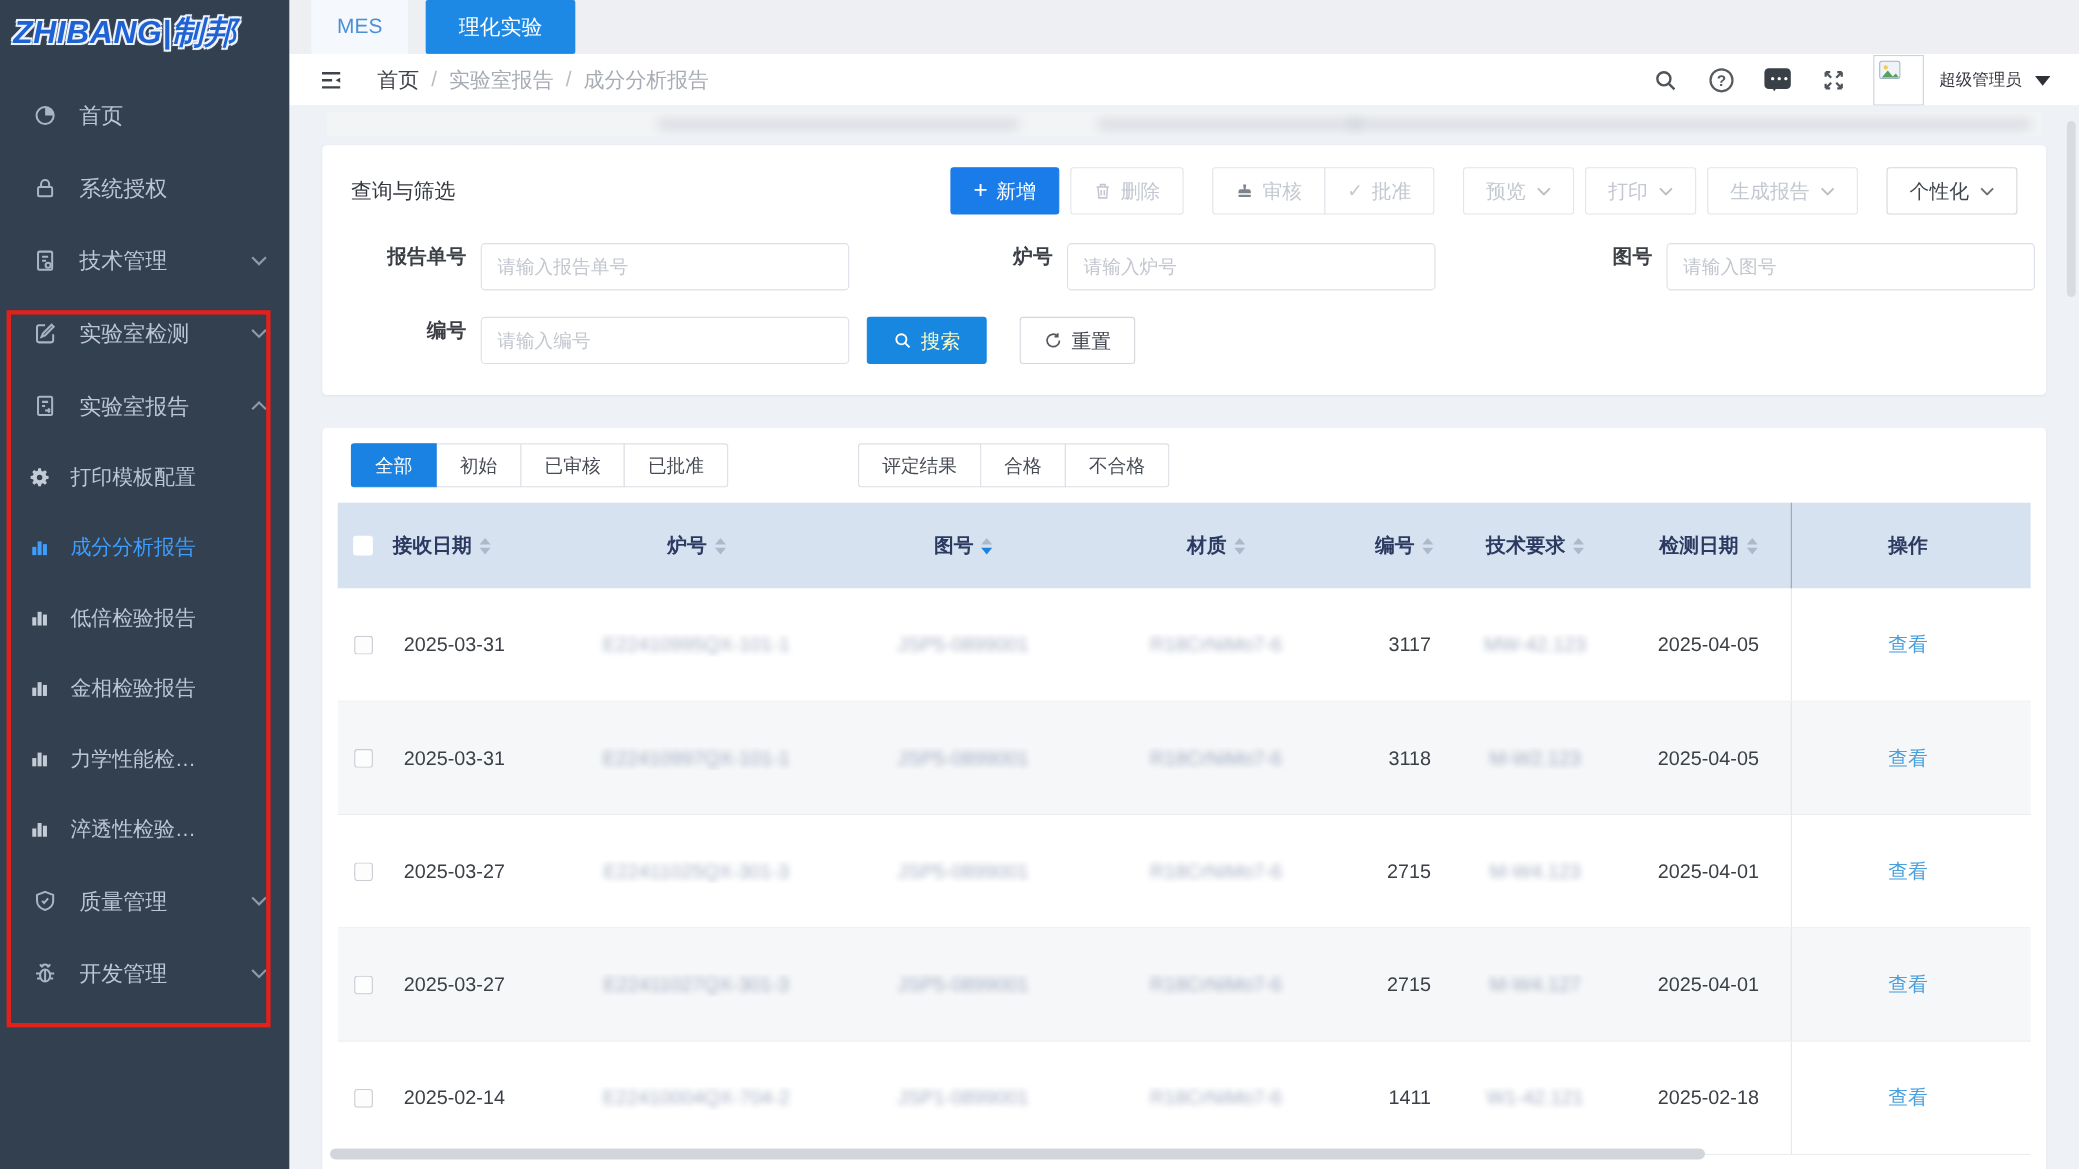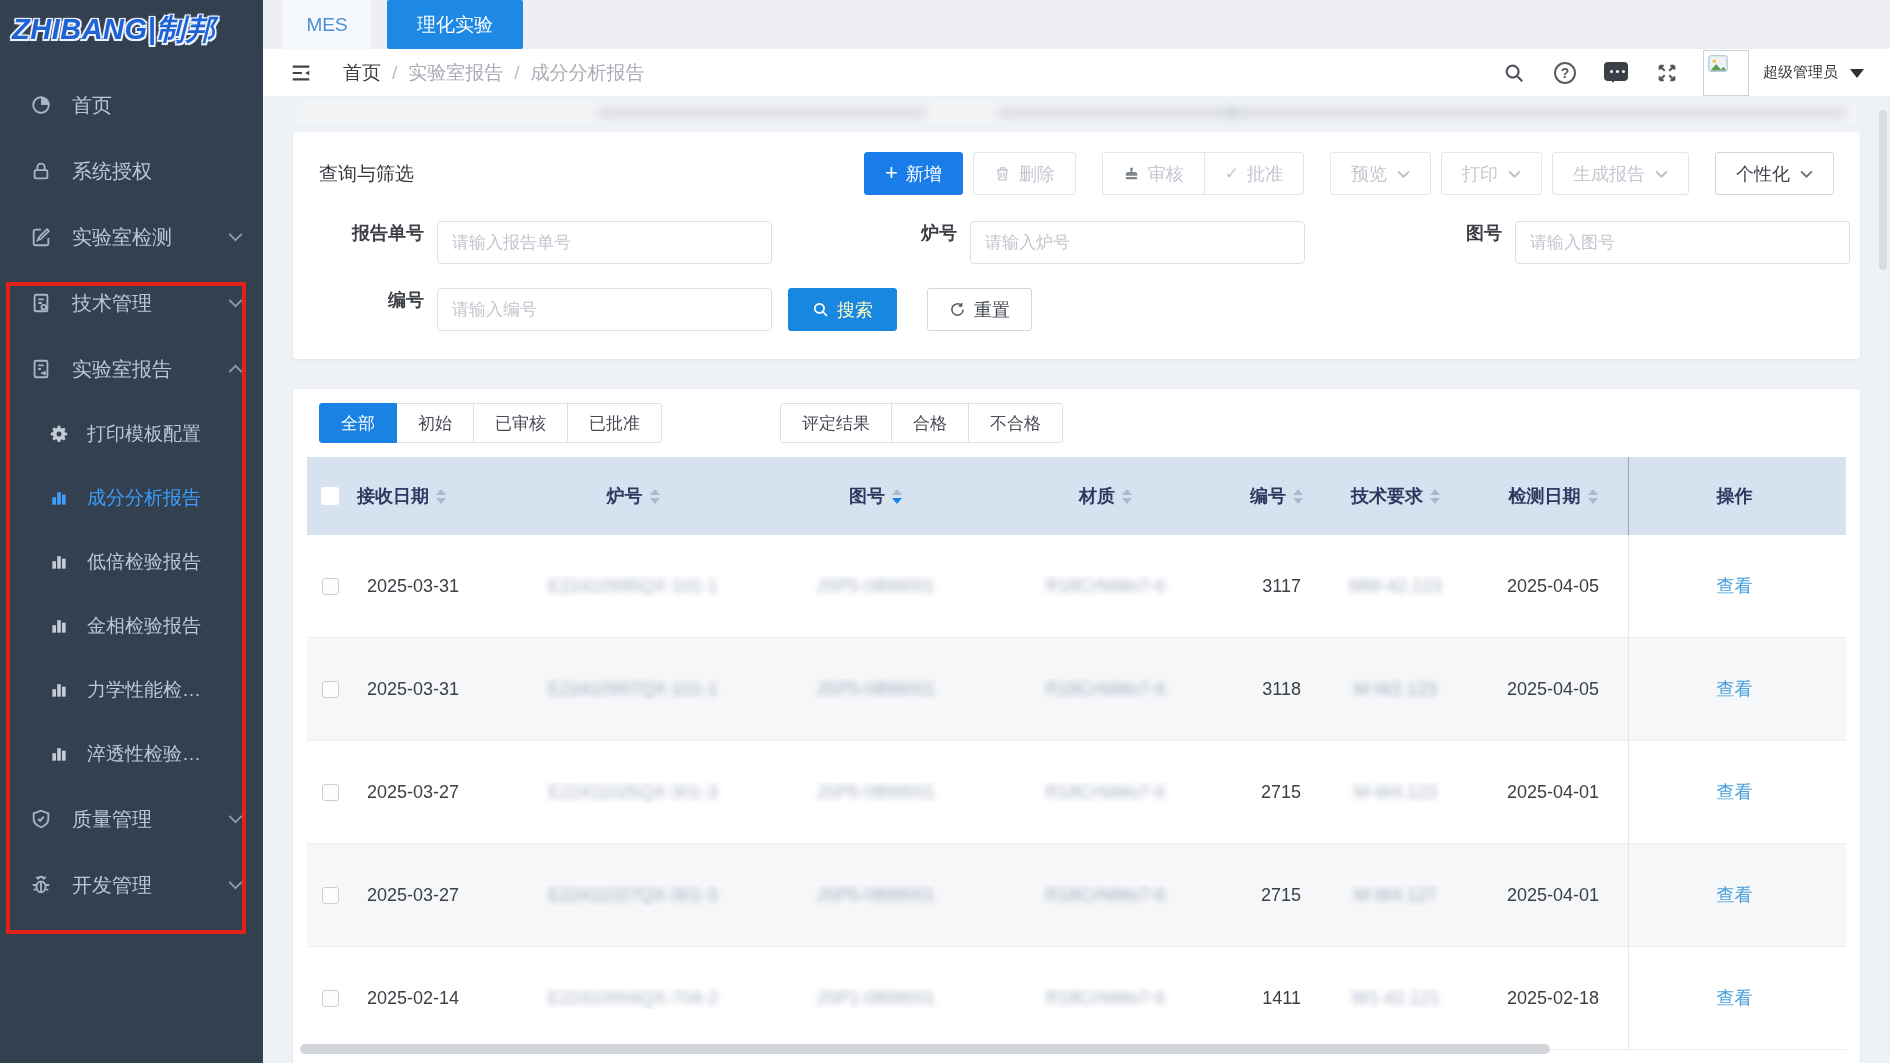--- a/index.html
+++ b/index.html
@@ -7,21 +7,21 @@
   body{font-family:"Liberation Sans","DejaVu Sans",sans-serif;background:#eef1f5;}
   .page{width:1890px;height:1063px;display:flex;position:relative;overflow:hidden;}
 
   
   .sidebar{width:263px;flex:none;background:#33404f;position:relative;z-index:2;}
   .logo{height:60px;display:flex;align-items:center;padding:0 12px;font-size:29px;font-weight:900;font-style:italic;letter-spacing:.5px;color:#1e62d4;white-space:nowrap;
     text-shadow:-1.5px -1.5px 0 #eef4ff,1.5px -1.5px 0 #eef4ff,-1.5px 1.5px 0 #eef4ff,1.5px 1.5px 0 #eef4ff,0 0 3px #ffffff;}
   .menu{padding-top:12px;}
   .menu-item{display:flex;align-items:center;height:66px;padding:0 20px 0 30px;color:#bcc6d4;font-size:20px;cursor:pointer;}
   .menu-item .icn{width:22px;height:22px;margin-right:20px;flex:none;color:#a9b5c4;}
-  .menu-item.sub{height:64px;padding-left:49px;font-size:19px;}
+  .menu-item.sub{height:64px;padding-left:26px;font-size:19px;}
   .menu-item.sub .icn{width:20px;height:20px;margin-right:18px;color:#c3cbd6;}
   .menu-item.active{color:#3d9eff;}
   .menu-item.active .icn{color:#3d9eff;}
   .menu-item .chev{margin-left:auto;width:15px;height:10px;color:#8d99a9;flex:none;}
   .chev svg{width:100%;height:100%;display:block;}
   .chev.up svg{transform:rotate(180deg);}
   .icn svg{width:100%;height:100%;display:block;}
   .red-box{position:absolute;left:6px;top:282px;width:240px;height:652px;border:4px solid #e2211a;pointer-events:none;z-index:6;}
 
   
@@ -148,40 +148,40 @@
             <svg viewBox="0 0 24 24" fill="none" stroke="currentColor" stroke-width="2">
               <rect x="5" y="11" width="14" height="9" rx="1.5"></rect>
               <path d="M8 11V8a4 4 0 0 1 8 0v3"></path>
             </svg>
           </span>
           <span class="mi-label">系统授权</span>
         </div>
         <div class="menu-item">
           <span class="icn ">
             <svg viewBox="0 0 24 24" fill="none" stroke="currentColor" stroke-width="2">
-              <path d="M20 13v6a2 2 0 0 1-2 2H6a2 2 0 0 1-2-2V6a2 2 0 0 1 2-2h6"></path>
-              <path d="M18.5 3.5l2 2-8.5 8.5-3.5 1.5 1.5-3.5z"></path>
-            </svg>
-          </span>
-          <span class="mi-label">实验室检测</span>
+              <rect x="5" y="3" width="14" height="18" rx="1.5"></rect>
+              <path d="M9 8h6M9 12h4"></path>
+              <circle cx="15" cy="16.5" r="2.5"></circle>
+            </svg>
+          </span>
+          <span class="mi-label">技术管理</span>
           <span class="chev down">
             <svg viewBox="0 0 12 7">
               <path d="M1 1l5 5 5-5" fill="none" stroke="currentColor" stroke-width="1.6"></path>
             </svg>
           </span>
         </div>
         <div class="menu-item">
           <span class="icn ">
             <svg viewBox="0 0 24 24" fill="none" stroke="currentColor" stroke-width="2">
-              <rect x="5" y="3" width="14" height="18" rx="1.5"></rect>
-              <path d="M9 8h6M9 12h4"></path>
-              <circle cx="15" cy="16.5" r="2.5"></circle>
-            </svg>
-          </span>
-          <span class="mi-label">技术管理</span>
+              <path d="M20 13v6a2 2 0 0 1-2 2H6a2 2 0 0 1-2-2V6a2 2 0 0 1 2-2h6"></path>
+              <path d="M18.5 3.5l2 2-8.5 8.5-3.5 1.5 1.5-3.5z"></path>
+            </svg>
+          </span>
+          <span class="mi-label">实验室检测</span>
           <span class="chev down">
             <svg viewBox="0 0 12 7">
               <path d="M1 1l5 5 5-5" fill="none" stroke="currentColor" stroke-width="1.6"></path>
             </svg>
           </span>
         </div>
         <div class="menu-item">
           <span class="icn ">
             <svg viewBox="0 0 24 24" fill="none" stroke="currentColor" stroke-width="2">
               <rect x="5" y="3" width="14" height="18" rx="1.5"></rect>

